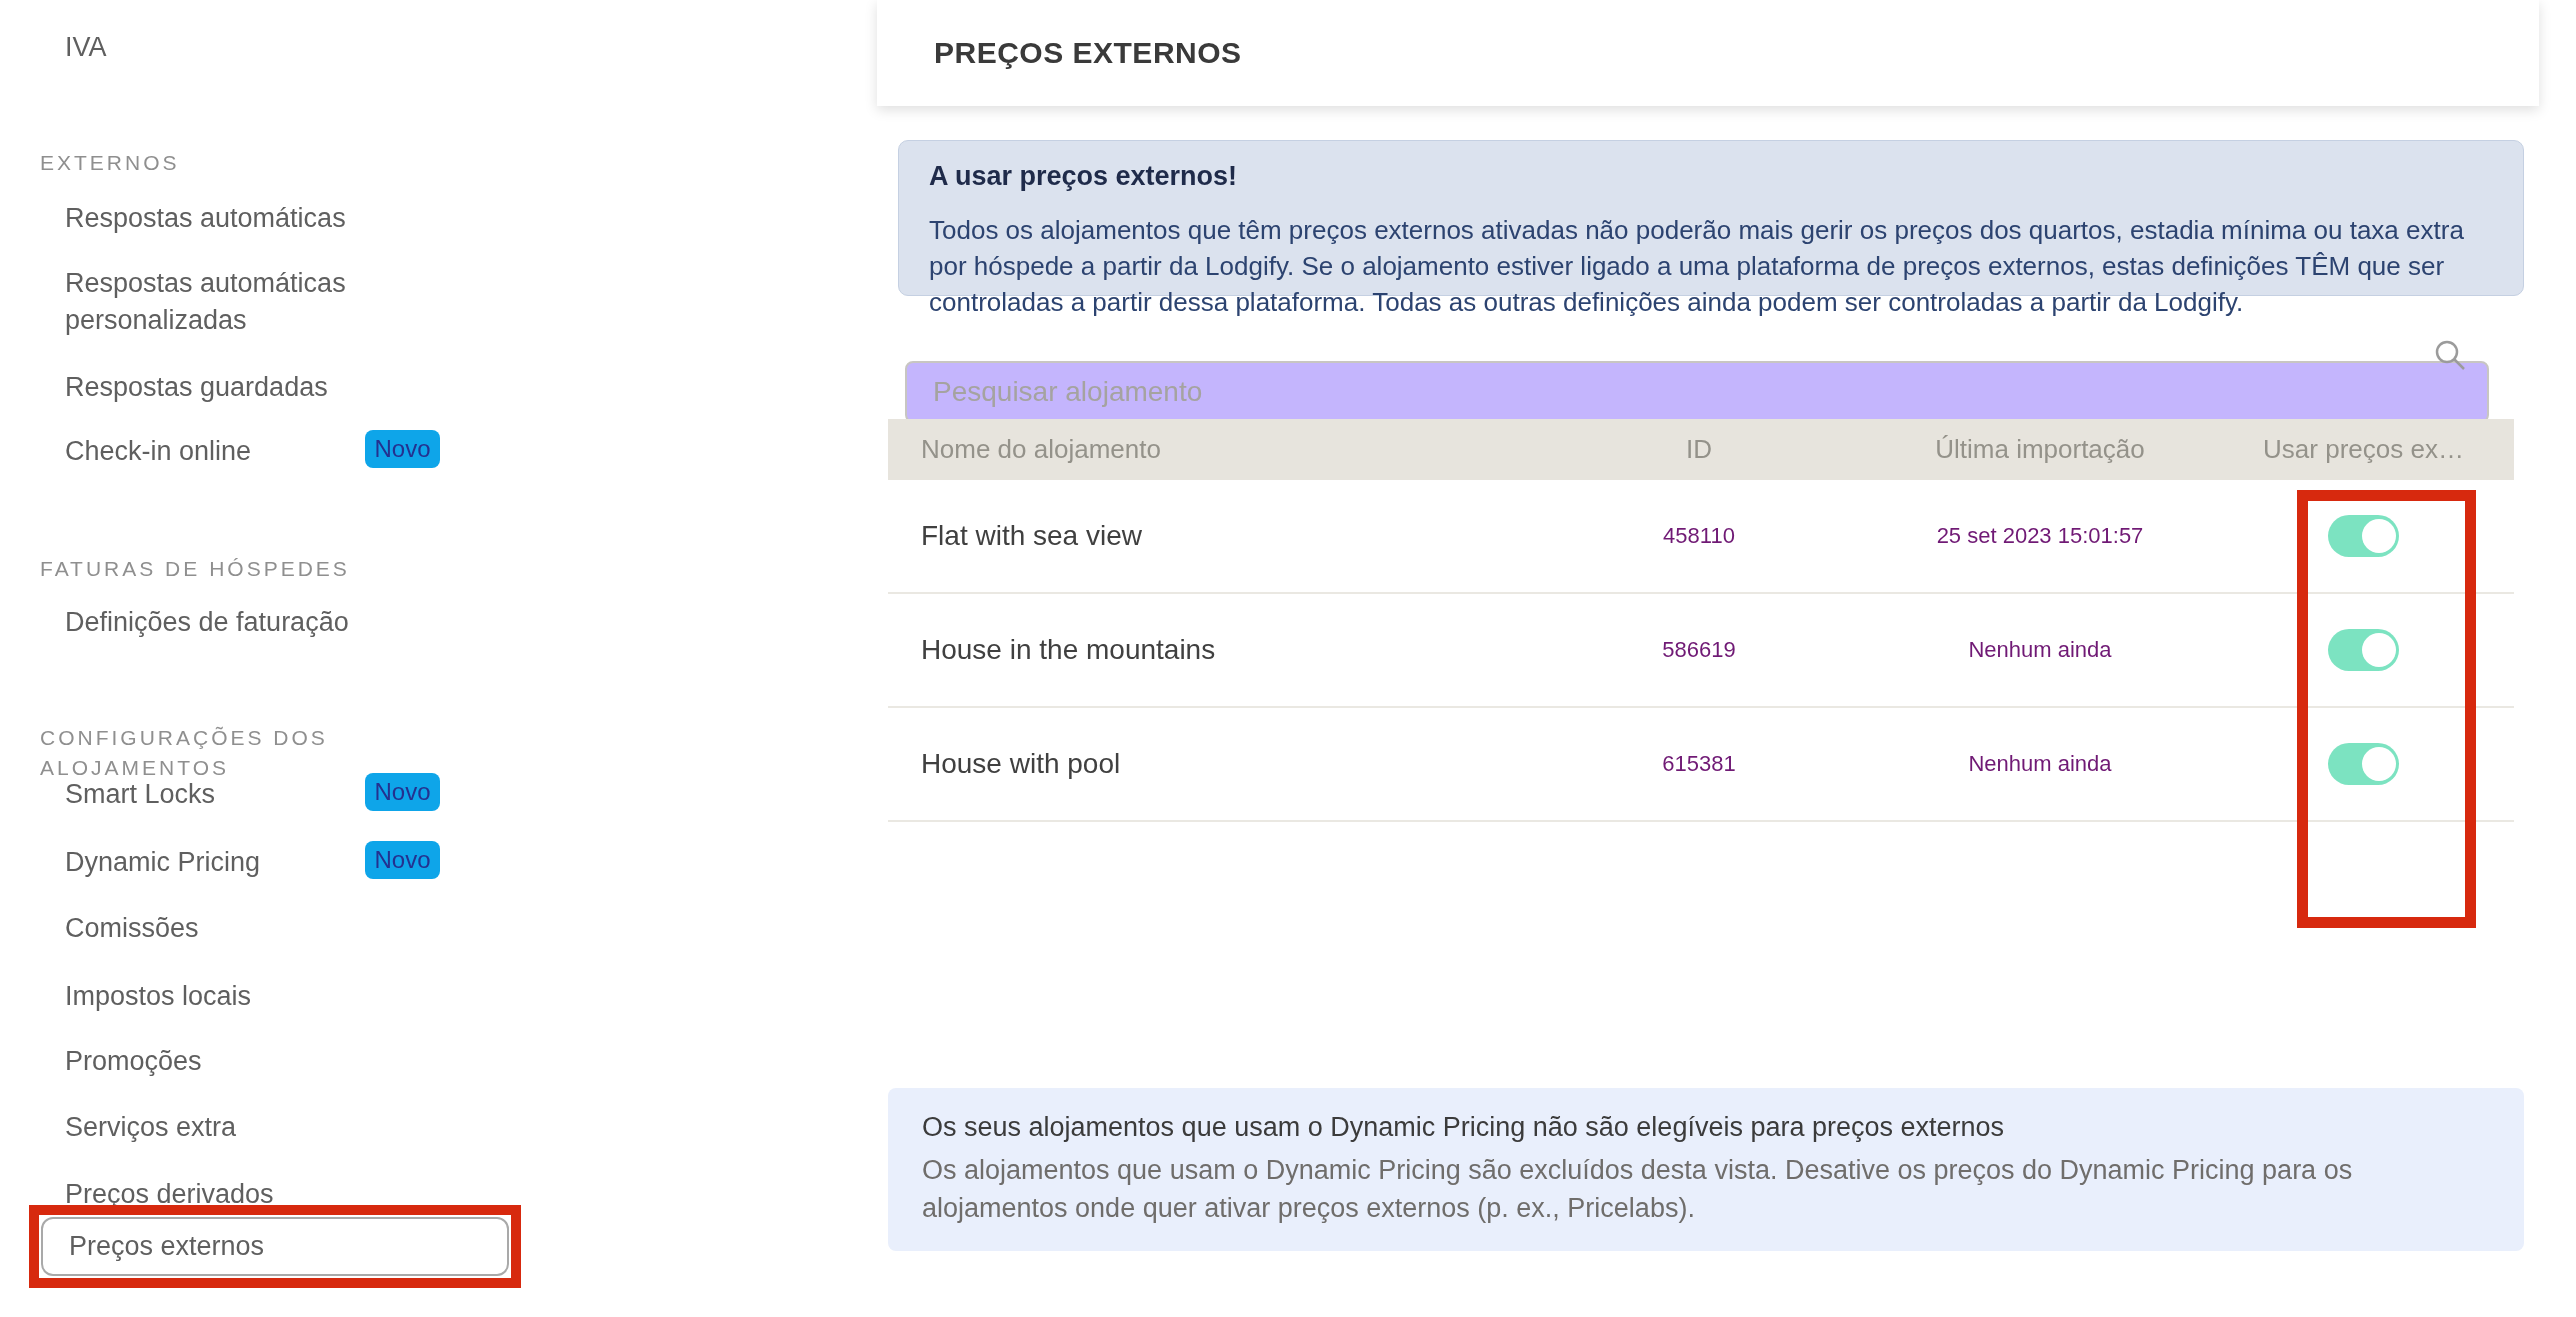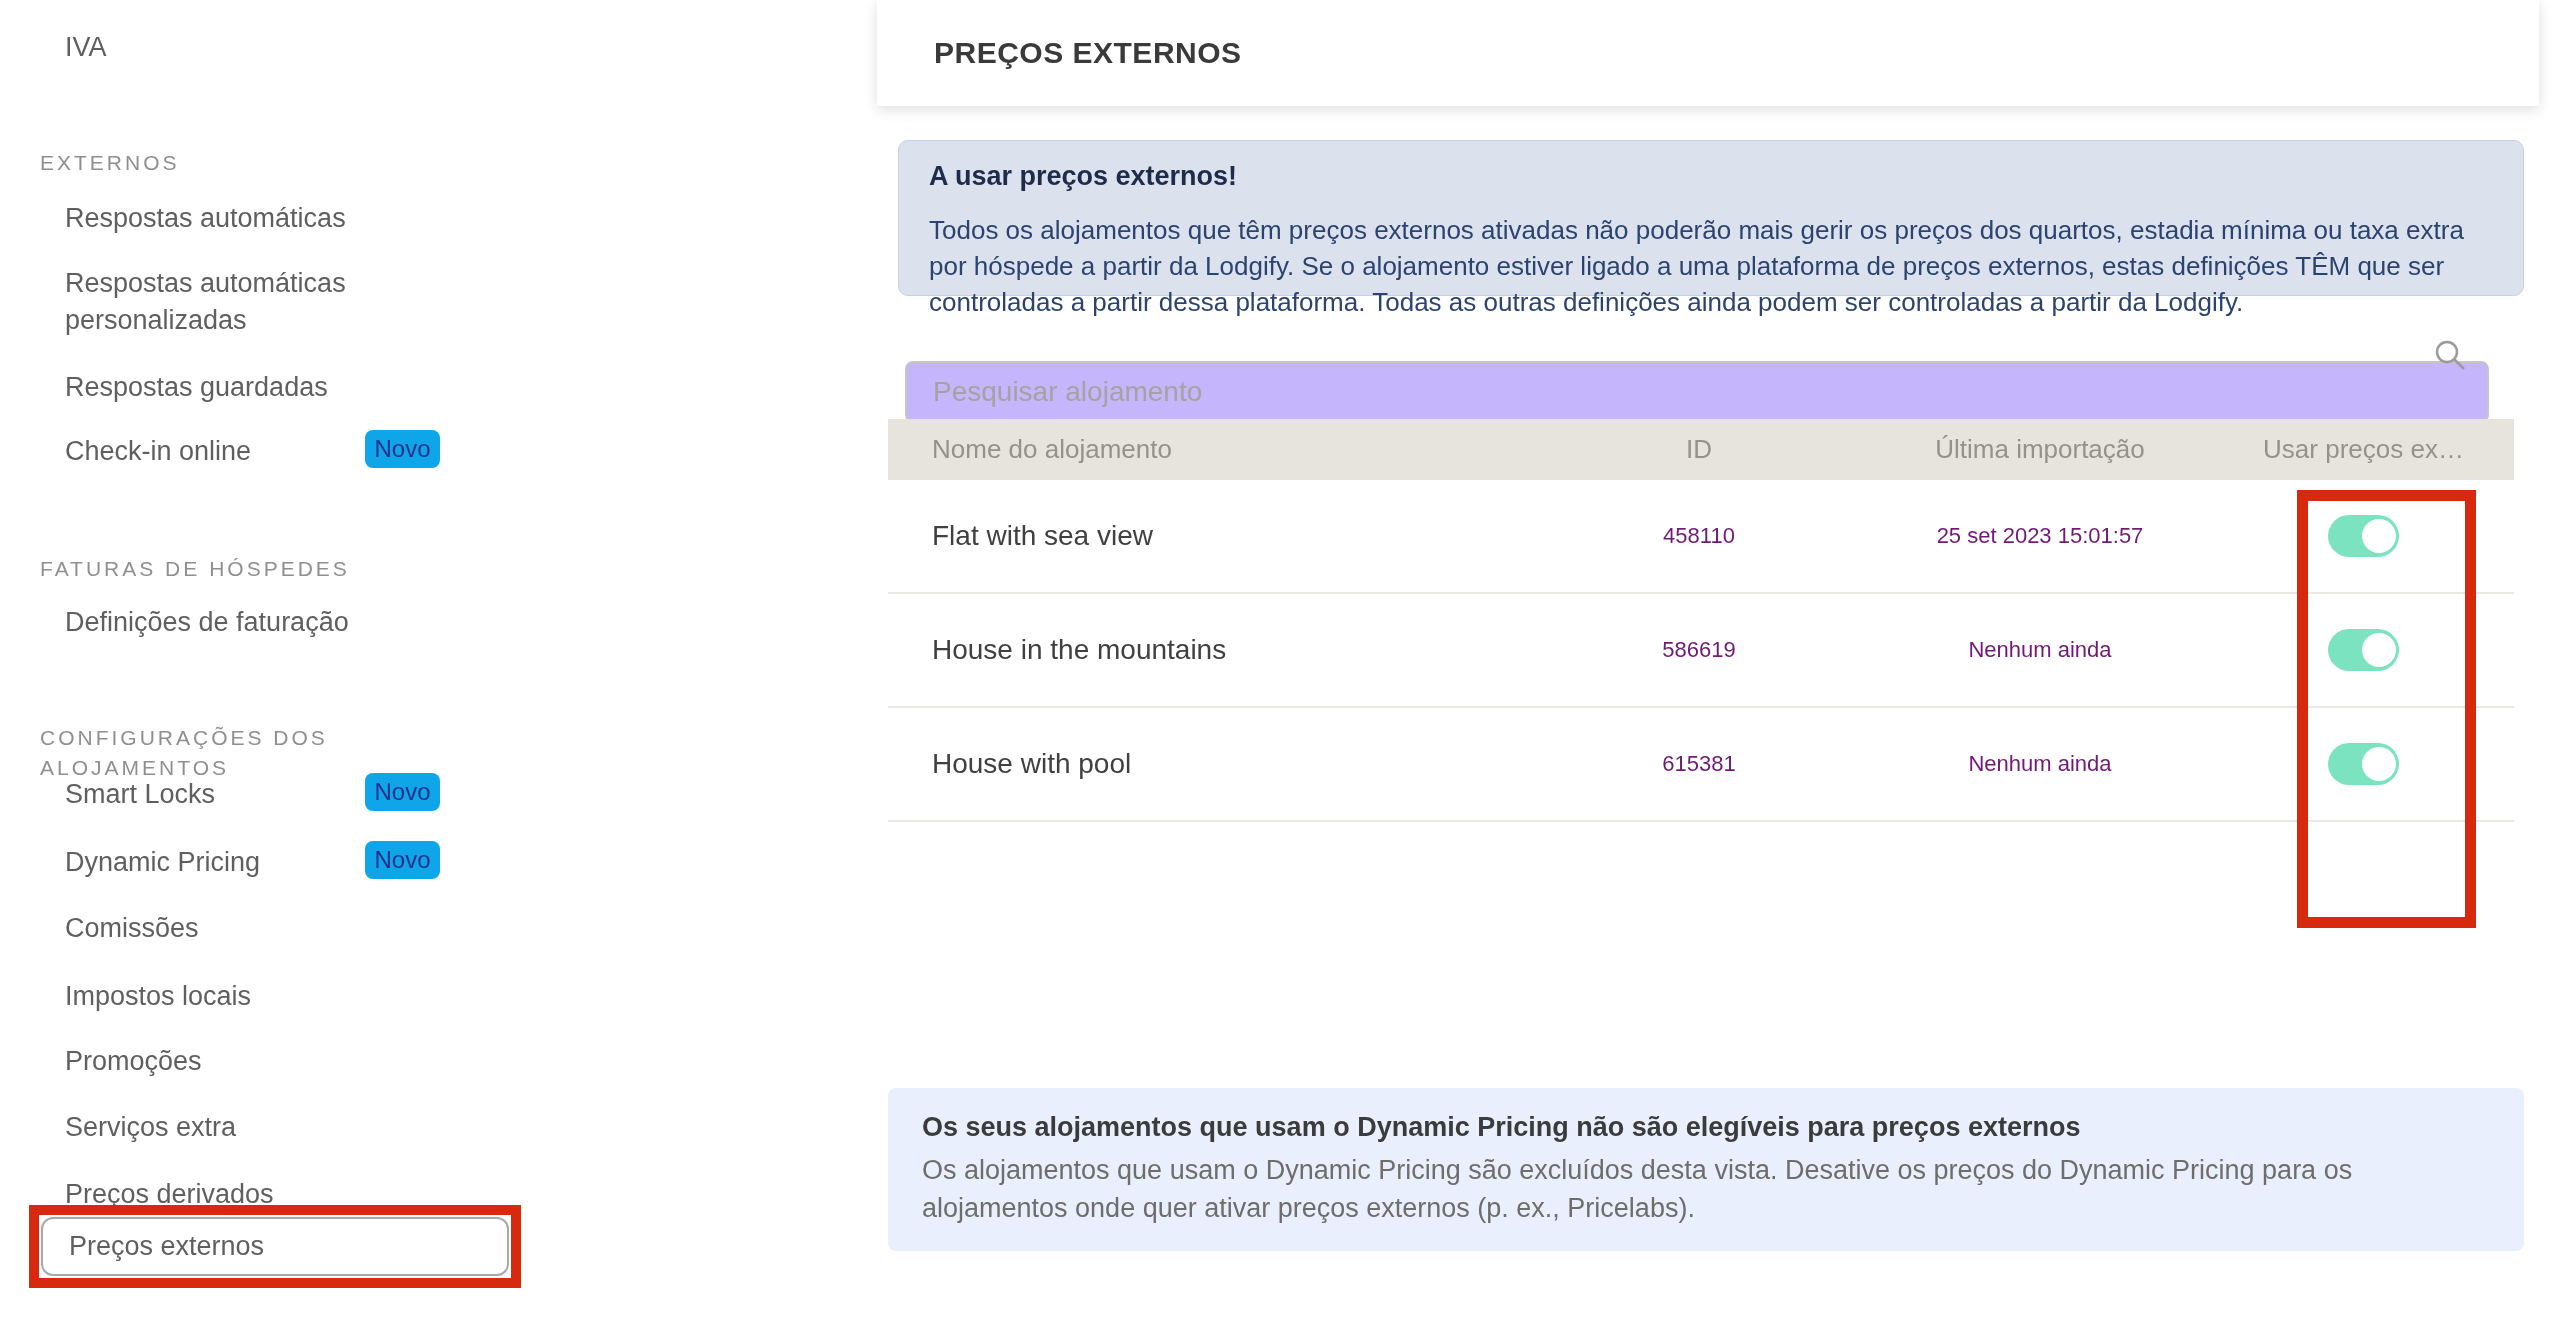--- a/index.html
+++ b/index.html
@@ -35,35 +35,35 @@
   #search-input { width:100%; height:100%; border:2px solid #c8c6c2; border-radius:8px; background:#c4b5fd;
     font-size:28px; color:#444; padding:0 69px 0 26px; font-family:"Liberation Sans", sans-serif; outline:none;margin-top:37px; }
   #search-input::placeholder { color:#a5a3a0; }
   #search-icon { position:absolute; right:22px; top:14px; width:34px; height:34px; }
 
   #table { position:absolute; left:888px; top:419px; width:1626px; }
   .t-head { display:grid; grid-template-columns:643px 336px 346px 1fr; height:61px;
     background:#e7e4dd; align-items:center; font-size:26px; color:#94928a; }
   .t-row { display:grid; grid-template-columns:643px 336px 346px 1fr; height:114px;
     background:#fff; align-items:center; border-bottom:2px solid #eae8e2; }
-  .c-name { padding-left:44px; text-align:left; }
+  .c-name { padding-left:33px; text-align:left; }
   .c-mid { text-align:center; }
   .t-row .c-name { font-size:28px; color:#404040; }
   .t-row .c-mid { font-size:22px; color:#701a75; }
 
   .toggle { width:71px; height:42px; border-radius:21px; background:#7ce3c1; position:relative;
     margin:0 auto; cursor:pointer; }
   .toggle .knob { position:absolute; left:34px; top:4px; width:34px; height:34px; border-radius:50%; background:#fff; }
 
   #annot-toggles { position:absolute; left:2297px; top:490px; width:179px; height:438px;
     border:11px solid #d7290e; background:transparent; }
 
   #banner-bottom { position:absolute; left:888px; top:1088px; width:1636px; min-height:162px;
     background:#e9effc; border-radius:8px; padding:24px 34px; }
-  #banner-bottom .b-title { font-size:27px; font-weight:bold; color:#3b3b3b; margin-bottom:8px; }
+  #banner-bottom .b-title { font-size:27px; font-weight:normal; color:#3b3b3b; margin-bottom:8px; }
   #banner-bottom .b-body { font-size:27px; color:#6f6d6b; line-height:38px; }
 </style>
 </head>
 <body>
 
 <nav id="sidebar">
   <div class="side-item" style="top:29px">IVA</div>
 
   <div class="side-header" style="top:148px">EXTERNOS</div>
   <div class="side-item" style="top:200px">Respostas automáticas</div>

